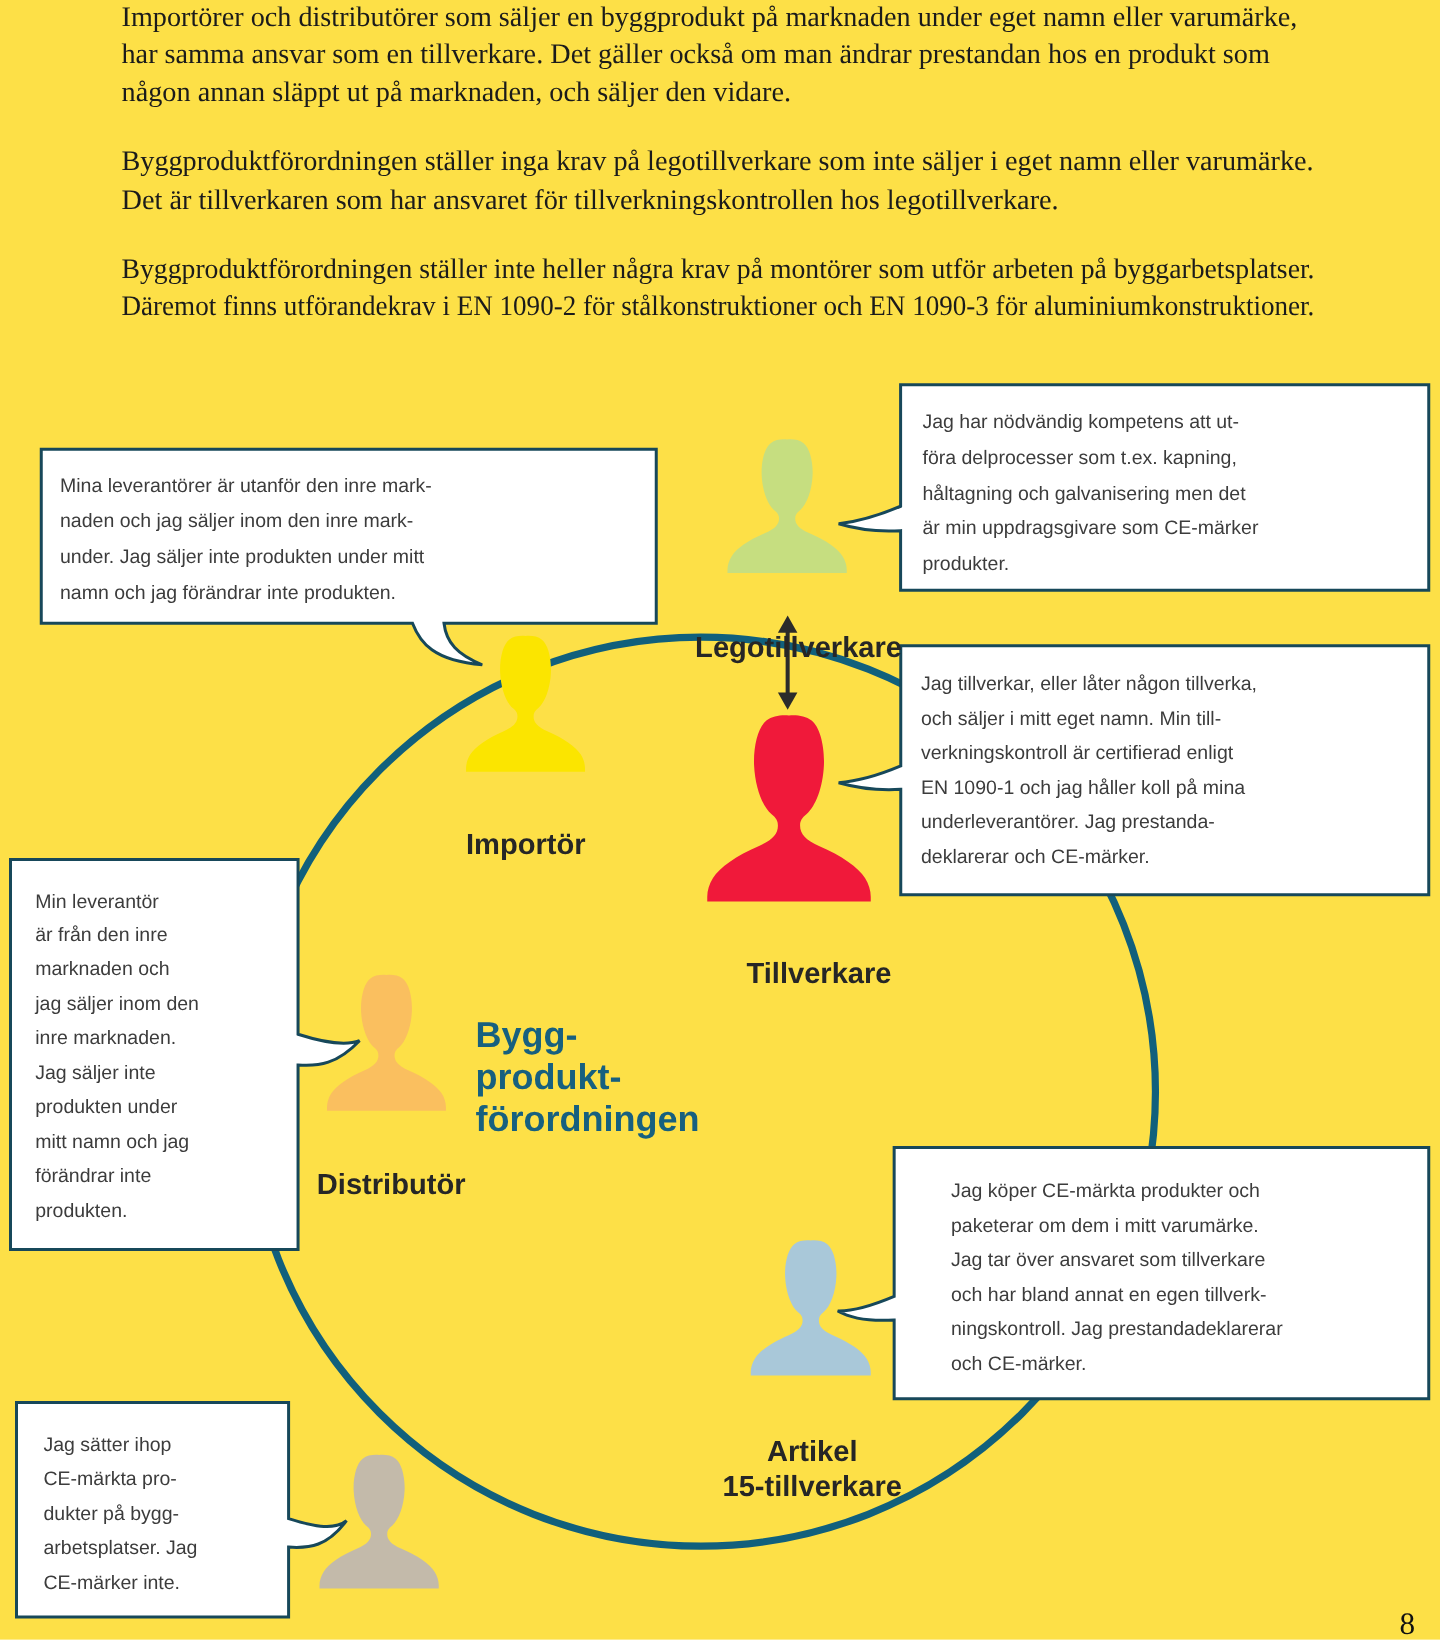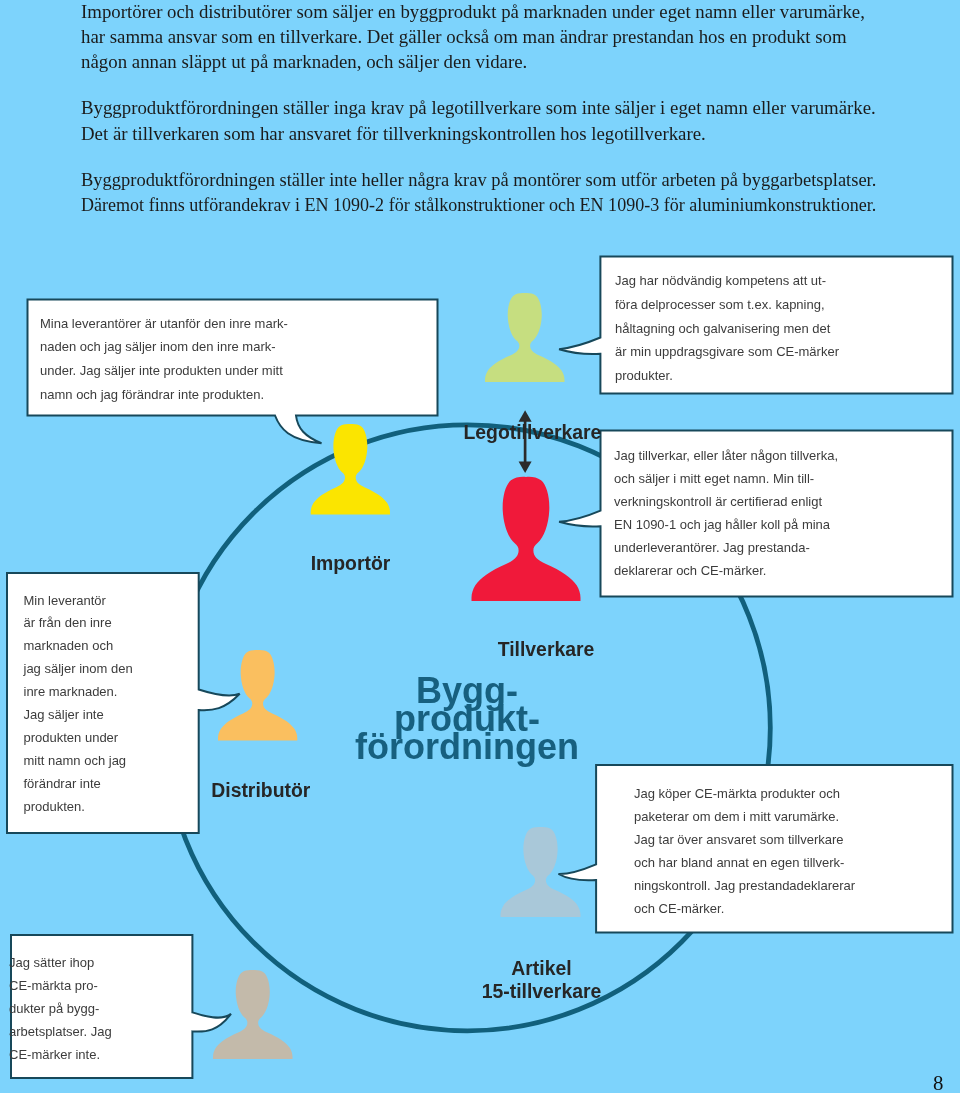--- a/index.html
+++ b/index.html
@@ -1,35 +1,35 @@
 <!DOCTYPE html>
 <html><head>
 <meta charset="utf-8">
 <title>Byggproduktförordningen</title>
 <style>
   html,body{margin:0;padding:0;}
   body{width:960px;height:1093px;background:#ffffff;font-family:"Liberation Sans",sans-serif;overflow:hidden;}
-  .page{position:relative;width:960px;height:1093px;background:#7dd3fc;}
+  .page{position:relative;width:960px;height:1093px;background:#fde047;}
 
   
   .prose{position:absolute;left:81px;top:-1.5px;width:900px;white-space:nowrap;font-family:"Liberation Serif",serif;color:#1b1b1b;}
   .prose p{margin:0;font-size:18.85px;line-height:25.05px;}
   .prose p span{display:inline-block;transform-origin:left center;}
   .gap{height:21.85px;}
 
   
   .diagram{position:absolute;left:0;top:0;width:960px;height:1093px;}
   svg.canvas{position:absolute;left:0;top:0;width:960px;height:1093px;}
 
   .bubble-txt{position:absolute;color:#3c3c3c;font-size:13px;line-height:23.5px;
               font-family:"Liberation Sans",sans-serif;white-space:pre;}
   .rolelabel{position:absolute;font-weight:bold;font-size:19.4px;line-height:23px;color:#262626;
              text-align:center;white-space:pre;margin-top:32px;}
-  .center-title{position:absolute;font-weight:bold;font-size:36px;line-height:30px;color:#17607f;
-                text-align:center;white-space:pre;}
+  .center-title{position:absolute;font-weight:bold;font-size:24px;line-height:30px;color:#17607f;
+                text-align:left;white-space:pre;}
   .pageno{position:absolute;font-family:"Liberation Serif",serif;font-size:20.8px;color:#111;line-height:20.8px;}
 </style>
 </head>
 <body>
 
 <div class="page">
 
   <div class="prose">
     <p>
       <span style="transform:scaleX(0.9974)">Importörer och distributörer som säljer en byggprodukt på marknaden under eget namn eller varumärke,</span><br>
@@ -80,21 +80,21 @@
           <path d="M525.1 410.3 L518.6 421.8 L531.6 421.8 Z" fill="#2B2B2B"></path>
           <path d="M525.1 473.1 L518.6 461.6 L531.6 461.6 Z" fill="#2B2B2B"></path>
         </g>
     </svg>
     <div id="overlay">
         <div class="bubble-txt" style="left:40px;top:311.5px;line-height:23.8px;"><span>Mina leverantörer är utanför den inre mark-</span><br><span>naden och jag säljer inom den inre mark-</span><br><span>under. Jag säljer inte produkten under mitt</span><br><span>namn och jag förändrar inte produkten.</span></div>
         <div class="bubble-txt" style="left:615px;top:269px;line-height:23.75px;"><span>Jag har nödvändig kompetens att ut-</span><br><span>föra delprocesser som t.ex. kapning,</span><br><span>håltagning och galvanisering men det</span><br><span>är min uppdragsgivare som CE-märker</span><br><span>produkter.</span></div>
         <div class="bubble-txt" style="left:614px;top:443.5px;line-height:23.1px;"><span>Jag tillverkar, eller låter någon tillverka,</span><br><span>och säljer i mitt eget namn. Min till-</span><br><span>verkningskontroll är certifierad enligt</span><br><span>EN 1090-1 och jag håller koll på mina</span><br><span>underleverantörer. Jag prestanda-</span><br><span>deklarerar och CE-märker.</span></div>
         <div class="bubble-txt" style="left:23.5px;top:589.5px;line-height:22.9px;"><span>Min leverantör</span><br><span>är från den inre</span><br><span>marknaden och</span><br><span>jag säljer inom den</span><br><span>inre marknaden.</span><br><span>Jag säljer inte</span><br><span>produkten under</span><br><span>mitt namn och jag</span><br><span>förändrar inte</span><br><span>produkten.</span></div>
         <div class="bubble-txt" style="left:614px;top:781.5px;line-height:23.1px;margin-left:20px;"><span>Jag köper CE-märkta produkter och</span><br><span>paketerar om dem i mitt varumärke.</span><br><span>Jag tar över ansvaret som tillverkare</span><br><span>och har bland annat en egen tillverk-</span><br><span>ningskontroll. Jag prestandadeklarerar</span><br><span>och CE-märker.</span></div>
-        <div class="bubble-txt" style="left:9px;top:950.5px;line-height:23.05px;"><span>Jag sätter ihop</span><br><span>CE-märkta pro-</span><br><span>dukter på bygg-</span><br><span>arbetsplatser. Jag</span><br><span>CE-märker inte.</span></div>
+        <div class="bubble-txt" style="left:29px;top:950.5px;line-height:23.05px;"><span>Jag sätter ihop</span><br><span>CE-märkta pro-</span><br><span>dukter på bygg-</span><br><span>arbetsplatser. Jag</span><br><span>CE-märker inte.</span></div>
         <div class="rolelabel" style="left:200.5px;top:520.4px;width:300px;"><span>Importör</span></div>
         <div class="rolelabel" style="left:382.4px;top:389px;width:300px;"><span>Legotillverkare</span></div>
         <div class="rolelabel" style="left:396px;top:605.8px;width:300px;"><span>Tillverkare</span></div>
         <div class="rolelabel" style="left:110.80000000000001px;top:747px;width:300px;"><span>Distributör</span></div>
         <div class="rolelabel" style="left:391.5px;top:924.6px;width:300px;line-height:23.3px;"><span>Artikel</span><br><span>15-tillverkare</span></div>
         <div class="rolelabel" style="left:103.9px;top:1063.8px;width:300px;"><span>Montör</span></div>
         <div class="center-title" style="left:317px;top:677px;width:300px;line-height:28.2px;"><span>Bygg-</span><br><span>produkt-</span><br><span>förordningen</span></div>
       </div>
   </div>
 

